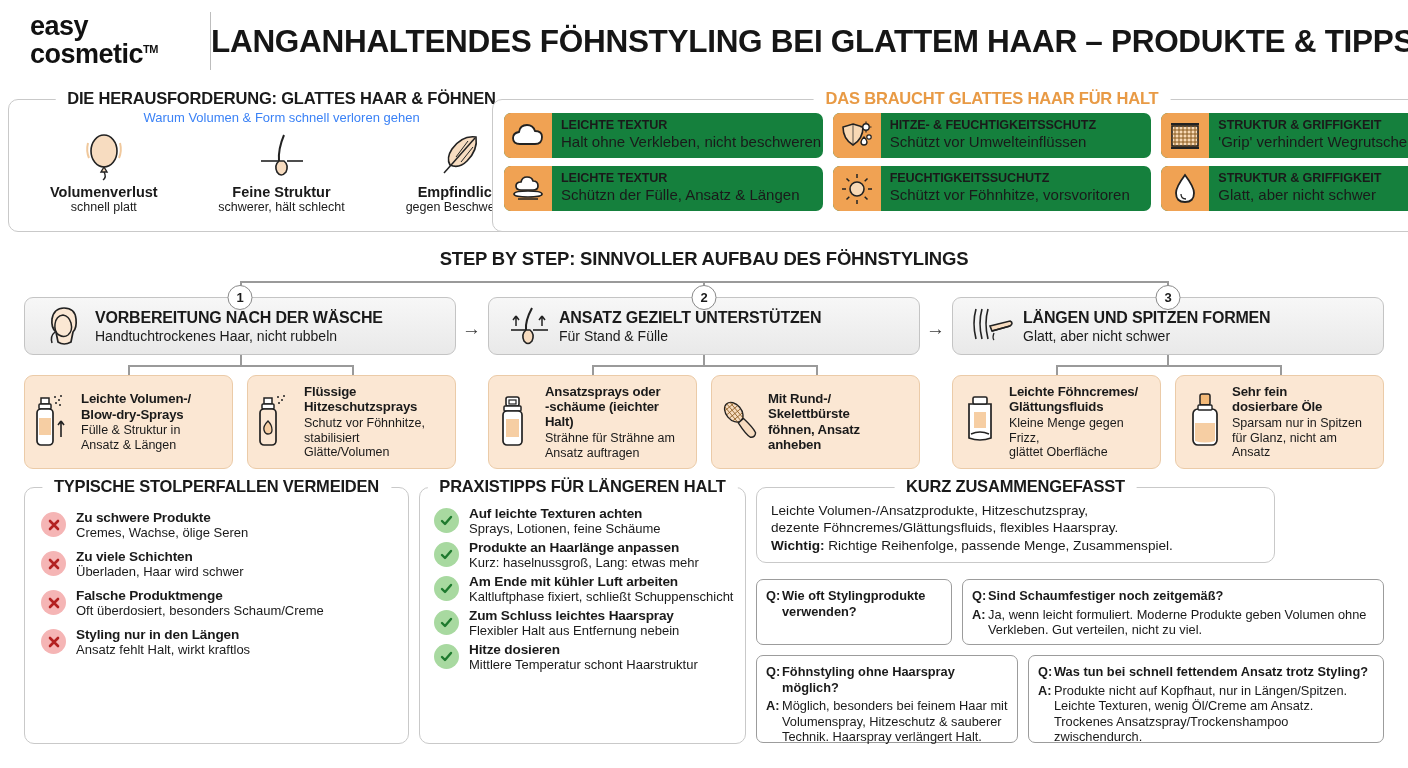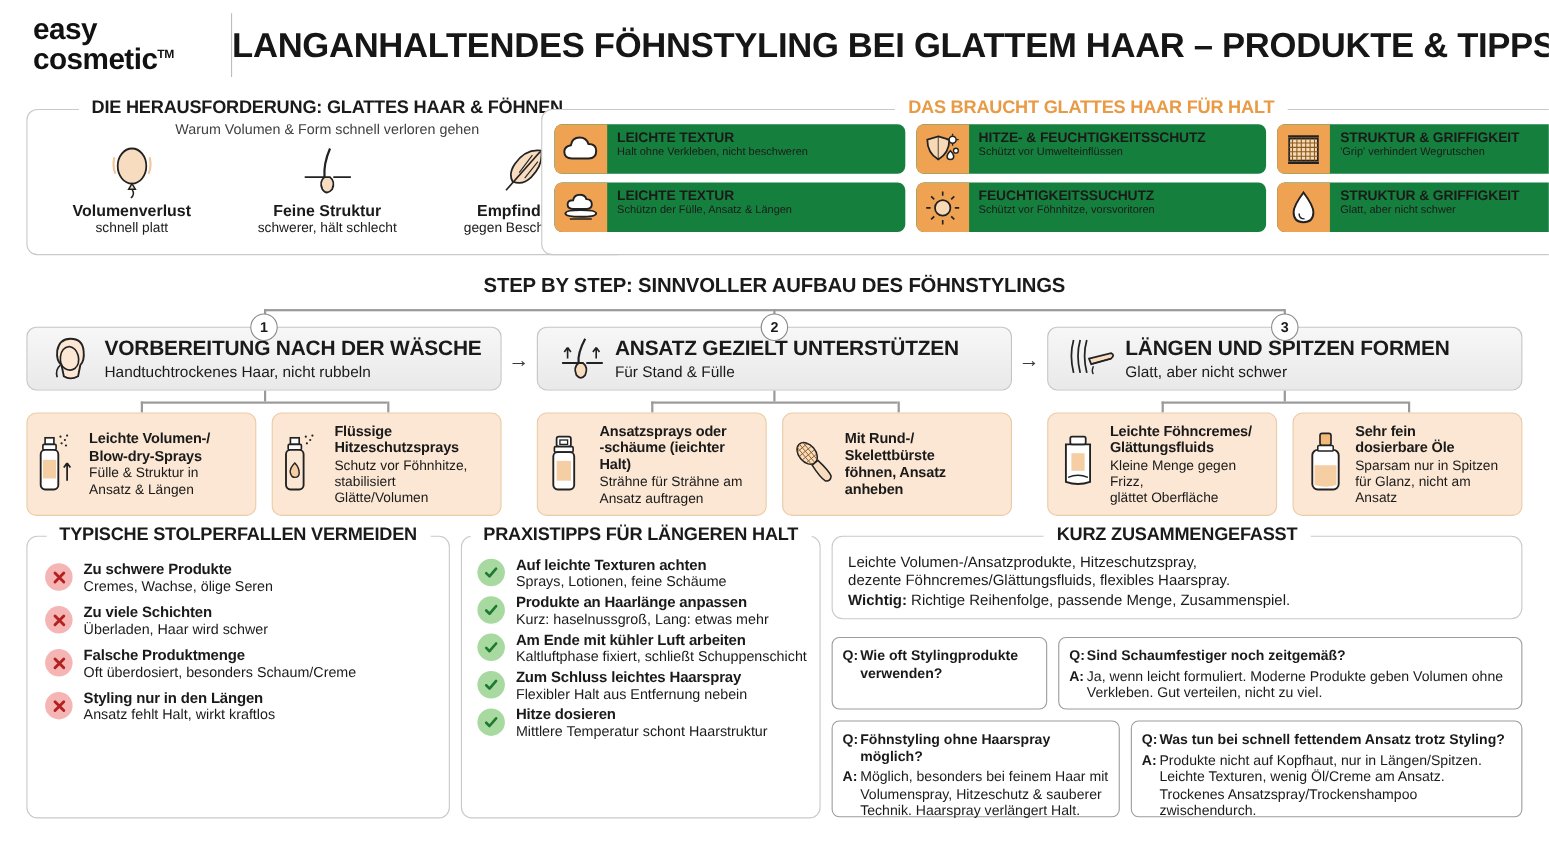--- a/index.html
+++ b/index.html
@@ -20,50 +20,50 @@
   .brand-tm { font-size: 11px; vertical-align: super; font-weight: 700; }
   .brand-divider { width: 1px; height: 58px; background: #bdbdbd; flex: 0 0 auto; }
   .title { flex: 1; text-align: center; font-size: 31.5px; font-weight: 800; letter-spacing: -0.3px; color: #161616; padding-right: 12px; white-space: nowrap; }
 
   
   .panel { position: absolute; border: 1.6px solid #c9c9c9; border-radius: 10px; background: #fff; }
   .panel-title { position: absolute; top: -11px; left: 50%; transform: translateX(-50%); background: #fff; padding: 0 12px; font-size: 16.5px; font-weight: 800; white-space: nowrap; letter-spacing: -0.2px; }
   .panel-title.orange { color: #E89A45; }
 
   
-  #challenge { left: 24px; top: 99px; width: 547px; height: 133px; }
-  .chal-sub { text-align: center; font-size: 13px; margin-top: 10px; color: #404040; }
+  #challenge { left: 8px; top: 99px; width: 547px; height: 133px; }
+  .chal-sub { text-align: center; font-size: 13px; margin-top: 10px; color: #3b82f6; }
   .chal-items { display: flex; justify-content: space-around; align-items: flex-end; margin-top: 4px; padding: 0 6px; }
   .chal-item { text-align: center; width: 33%; }
   .chal-ico { height: 52px; display: flex; align-items: flex-end; justify-content: center; }
   .chal-h { font-size: 14.5px; font-weight: 800; margin-top: 3px; }
   .chal-d { font-size: 12.5px; margin-top: 0px; }
 
   
   #needs { left: 492px; top: 99px; width: 1000px; height: 133px; }
   .needs-grid { display: grid; grid-template-columns: 1fr 1fr 1fr; gap: 8px 10px; padding: 13px 11px; }
   .need-card { display: flex; align-items: stretch; background: #15803d; border-radius: 7px; overflow: hidden; height: 45px; }
   .need-ico { width: 48px; flex: 0 0 48px; background: #F0A253; display: flex; align-items: center; justify-content: center; }
   .need-txt { padding: 5px 0 0 9px; }
   .need-h { font-size: 12.6px; font-weight: 800; letter-spacing: -0.1px; line-height: 1.12; }
-  .need-d { font-size: 10px; line-height: 1.15; margin-top: 1px; }
+  .need-d { font-size: 15px; line-height: 1.15; margin-top: 1px; }
 
   
   .step-title { position: absolute; left: 0; top: 248px; width: 1408px; text-align: center; font-size: 18.5px; font-weight: 800; letter-spacing: -0.2px; }
 
   .step-col { position: absolute; top: 297px; }
   #step1 { left: 24px; width: 432px; }
   #step2 { left: 488px; width: 432px; }
   #step3 { left: 952px; width: 432px; }
 
   .step-head { position: relative; height: 58px; border: 1.6px solid #c4c4c4; border-radius: 9px; background: linear-gradient(#f7f7f7, #e9e9e9); display: flex; align-items: center; padding-left: 14px; }
   .step-num { position: absolute; top: -13px; left: 50%; transform: translateX(-50%); width: 25px; height: 25px; border-radius: 50%; background: #fff; border: 1.5px solid #8a8a8a; display: flex; align-items: center; justify-content: center; font-size: 13px; font-weight: 700; }
   .step-ico { width: 52px; flex: 0 0 52px; display: flex; align-items: center; justify-content: center; }
   .step-txt { padding-left: 4px; }
-  .step-h { font-size: 19px; font-weight: 800; letter-spacing: -0.2px; }
+  .step-h { font-size: 16px; font-weight: 800; letter-spacing: -0.2px; }
   .step-d { font-size: 14px; margin-top: 1px; }
 
   .step-arrow { position: absolute; top: 318px; font-size: 19px; color: #3a3a3a; }
   #arrow1 { left: 462px; }
   #arrow2 { left: 926px; }
 
   
   .ln { position: absolute; background: #9a9a9a; }
 
   .sub-row { position: absolute; top: 375px; display: flex; gap: 14px; }
@@ -72,21 +72,21 @@
   #subs3 { left: 952px; width: 432px; }
   .sub-card { flex: 1; background: #FBE7D3; border: 1.5px solid #EBCBA8; border-radius: 9px; height: 94px; display: flex; align-items: center; padding: 6px 8px 6px 7px; }
   .sub-ico { width: 46px; flex: 0 0 46px; display: flex; align-items: center; justify-content: center; }
   .sub-txt { padding-left: 3px; }
   .sub-h { font-size: 13.2px; font-weight: 800; line-height: 1.17; letter-spacing: -0.15px; }
   .sub-d { font-size: 12.5px; line-height: 1.18; margin-top: 1px; }
 
   
   #pitfalls { left: 24px; top: 487px; width: 385px; height: 257px; }
   #tips { left: 419px; top: 487px; width: 327px; height: 257px; }
-  #summary { left: 756px; top: 487px; width: 628px; height: 76px; }
+  #summary { left: 756px; top: 487px; width: 519px; height: 76px; }
 
   .list { padding: 22px 12px 0 16px; }
   .list-item { display: flex; align-items: flex-start; margin-bottom: 9px; }
   .badge { width: 25px; height: 25px; border-radius: 50%; flex: 0 0 25px; display: flex; align-items: center; justify-content: center; margin-top: 2px; }
   .badge.x { background: #F5B5B5; }
   .badge.v { background: #A8D9A0; }
   .li-txt { padding-left: 10px; }
   .li-h { font-size: 13.6px; font-weight: 800; letter-spacing: -0.15px; }
   .li-d { font-size: 13px; margin-top: 0px; }
 

